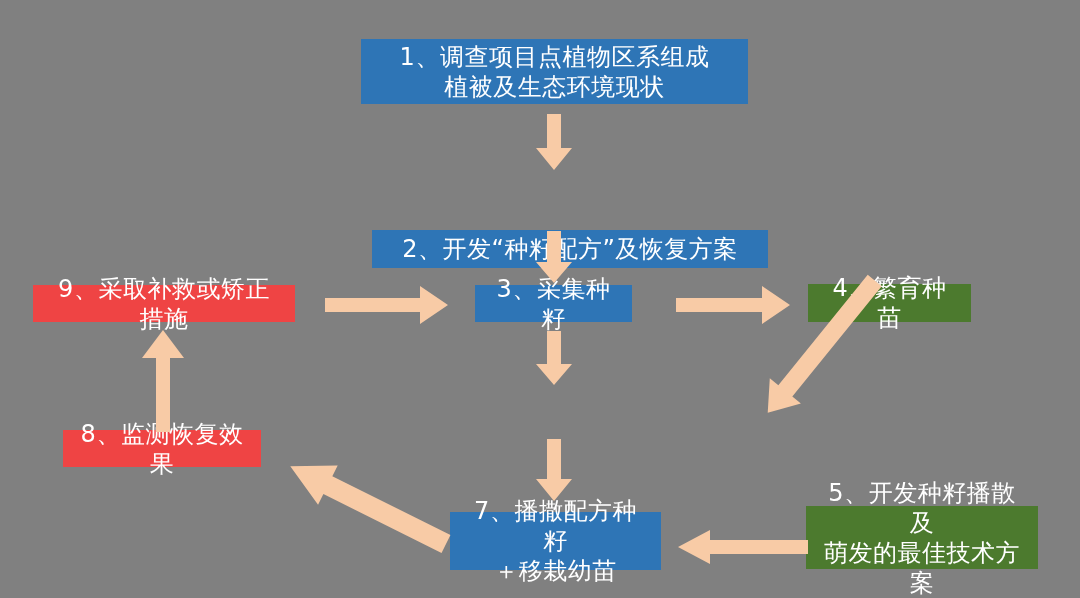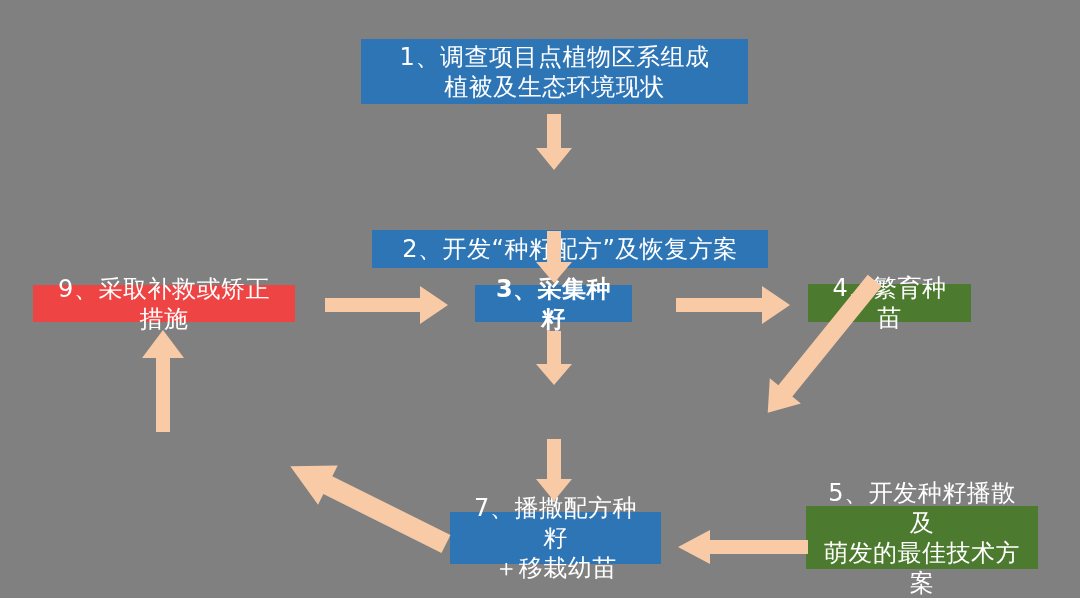--- a/index.html
+++ b/index.html
@@ -29,25 +29,25 @@
     white-space: pre-line;
     padding: 2px 13px;
   }
   .node.blue  { background: #2E75B6; }
   .node.green { background: #4C7A2E; }
   .node.gold  { background: #ef4444; }
 
   .node-1 { left: 361px; top: 39px;  width: 387px; height: 65px; }
   .node-2 { left: 372px; top: 184px; width: 396px; height: 38px; margin-top: 46px; }
   .node-9 { left: 33px;  top: 285px; width: 262px; height: 37px; }
-  .node-3 { left: 475px; top: 285px; width: 157px; height: 37px; font-weight: bold; }
+  .node-3 { left: 475px; top: 285px; width: 157px; height: 37px; }
   .node-4 { left: 808px; top: 284px; width: 163px; height: 38px; }
   .node-5 { left: 452px; top: 393px; width: 203px; height: 37px; }
   .node-8 { left: 63px;  top: 430px; width: 198px; height: 37px; }
-  .node-7 { left: 450px; top: 512px; width: 211px; height: 52px; }
+  .node-7 { left: 450px; top: 512px; width: 211px; height: 58px; }
   .node-6 { left: 806px; top: 506px; width: 232px; height: 63px; }
 
   .arrow { position: absolute; }
   .arrow svg { display: block; overflow: visible; }
 
   
   .ar-1-2 { left: 536px; top: 114px; }
   
   .ar-2-3 { left: 536px; top: 231px; }
   
@@ -81,20 +81,21 @@
 
   <div class="node green node-4">4、繁育种苗</div>
 
 
   <div class="node green node-6">5、开发种籽播散及
 萌发的最佳技术方案</div>
 
   <div class="node blue node-7">7、播撒配方种籽
 ＋移栽幼苗</div>
 
+  <div class="node gold node-8">8、监测恢复效果</div>
 
   <div class="node gold node-9">9、采取补救或矫正措施</div>
 
   <div class="arrow ar-1-2">
     <svg width="36" height="56" viewBox="0 0 36 56">
       <polygon points="11,0 25,0 25,34 36,34 18,56 0,34 11,34" fill="#F8CBA6"></polygon>
     </svg>
   </div>
 
   <div class="arrow ar-2-3">

